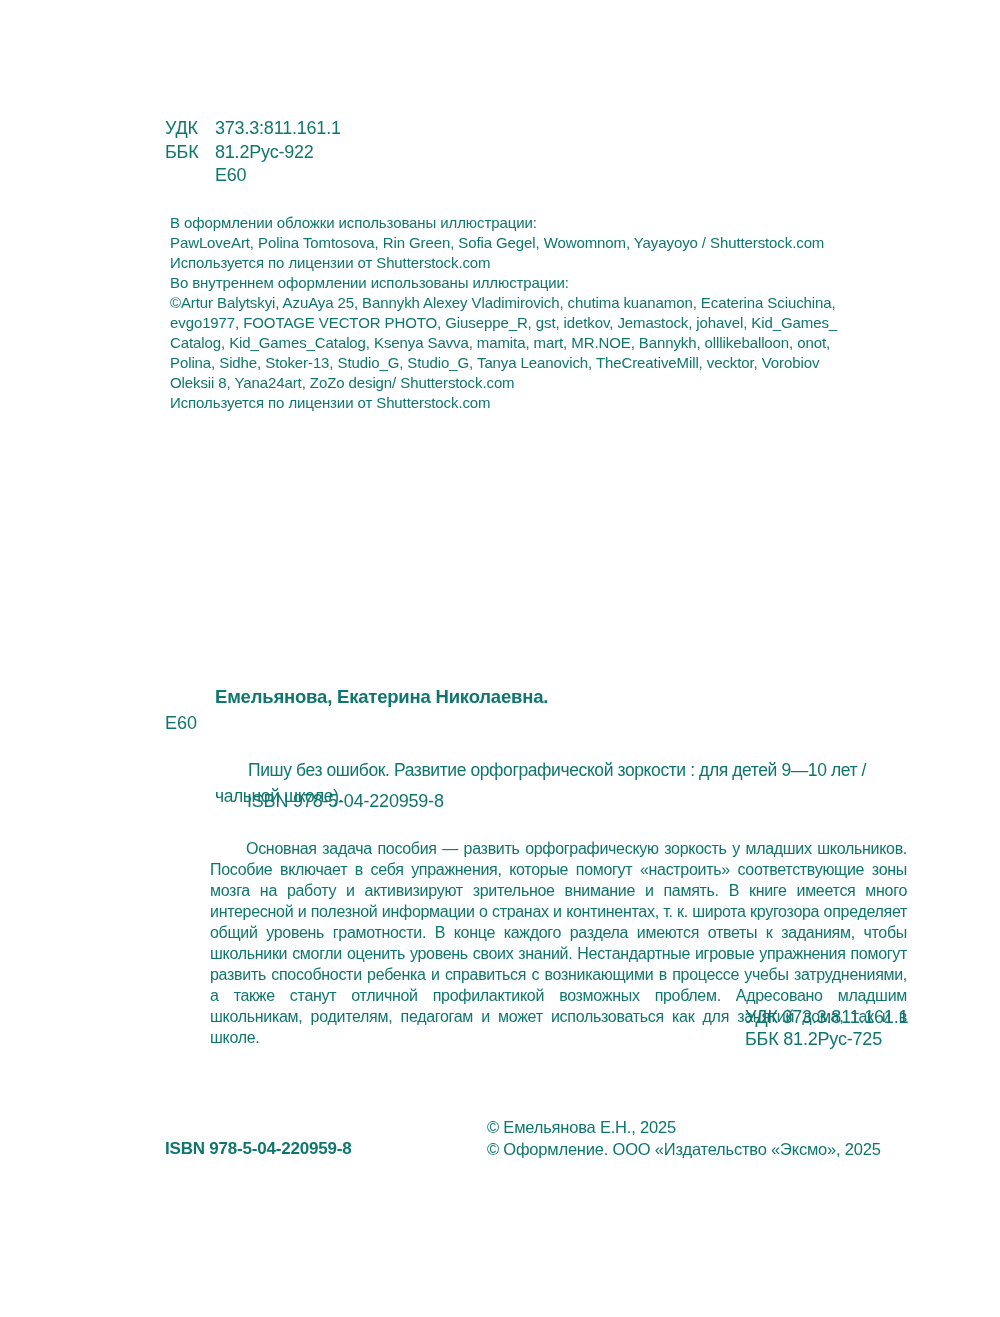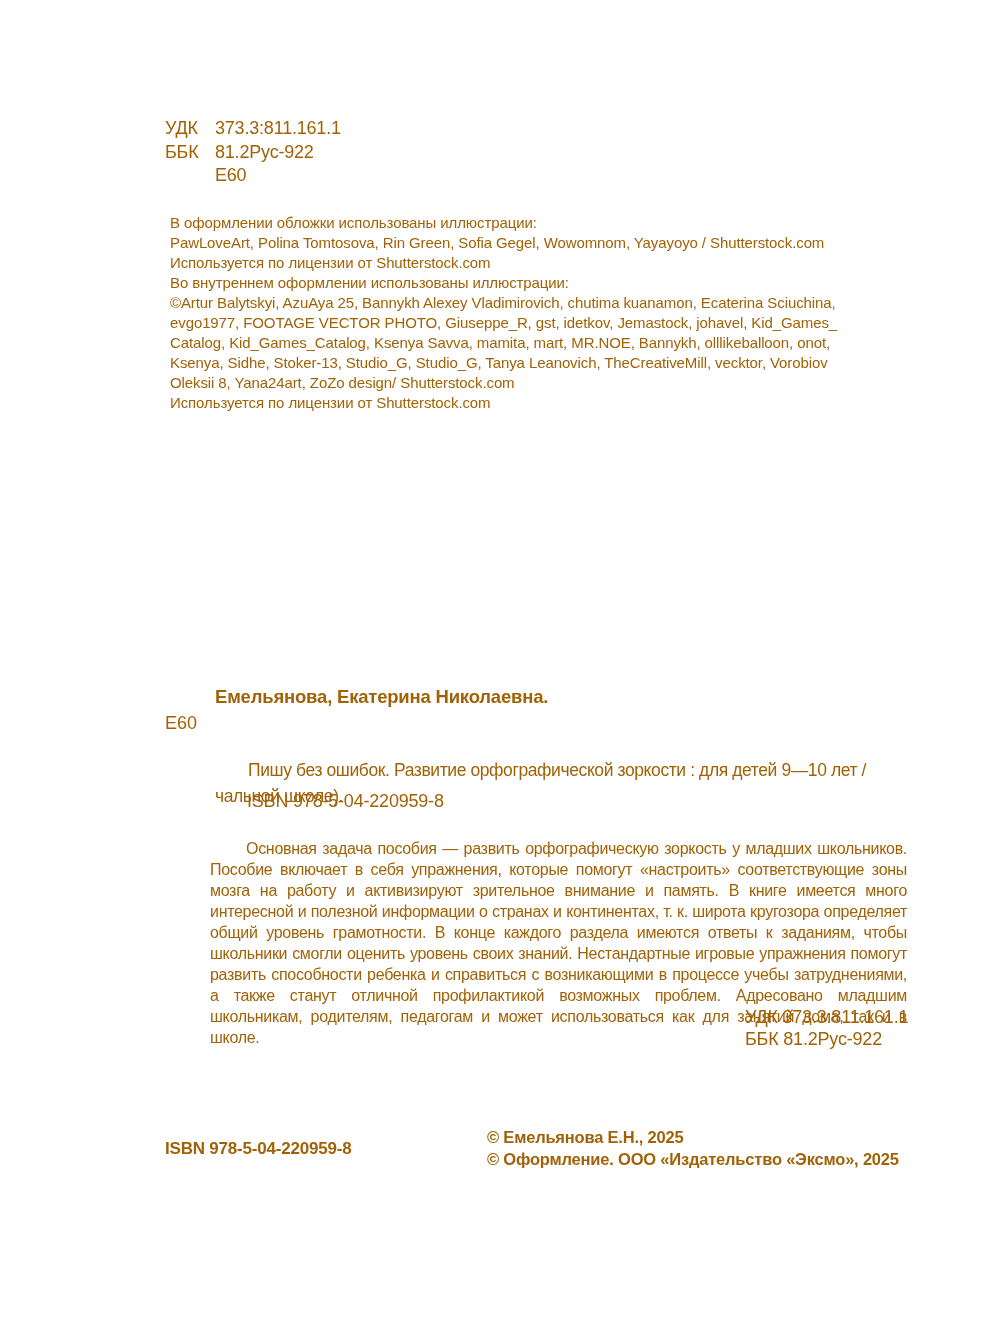--- a/index.html
+++ b/index.html
@@ -6,21 +6,21 @@
   html, body {
     margin: 0;
     padding: 0;
     background: #ffffff;
   }
   .page {
     position: relative;
     width: 1000px;
     height: 1317px;
     background: #ffffff;
-    color: #a16207;
+    color: #0f766e;
     font-family: "Liberation Sans", sans-serif;
     overflow: hidden;
   }
 
   
   .top-codes {
     position: absolute;
     left: 165px;
     top: 117px;
     font-size: 18px;
@@ -107,24 +107,23 @@
     top: 1139px;
     font-size: 17px;
     font-weight: bold;
     letter-spacing: -0.2px;
   }
   .footer-copy {
     position: absolute;
     left: 487px;
     top: 1116px;
     font-size: 16.5px;
-    font-weight: bold;
+    font-weight: normal;
     line-height: 22px;
     letter-spacing: -0.2px;
-    margin-top: 10px;
   }
 </style>
 </head>
 <body>
 
 <div class="page">
 
   <div class="top-codes">
     <div class="row">
       <span class="lbl">УДК</span>
@@ -141,41 +140,41 @@
   </div>
 
   <div class="credits">
     <div>В оформлении обложки использованы иллюстрации:</div>
     <div>PawLoveArt, Polina Tomtosova, Rin Green, Sofia Gegel, Wowomnom, Yayayoyo / Shutterstock.com</div>
     <div>Используется по лицензии от Shutterstock.com</div>
     <div>Во внутреннем оформлении использованы иллюстрации:</div>
     <div>©Artur Balytskyi,  AzuAya 25, Bannykh Alexey Vladimirovich, chutima kuanamon, Ecaterina Sciuchina,</div>
     <div>evgo1977, FOOTAGE VECTOR PHOTO, Giuseppe_R, gst, idetkov, Jemastock, johavel, Kid_Games_</div>
     <div>Catalog, Kid_Games_Catalog, Ksenya Savva, mamita, mart, MR.NOE, Bannykh, olllikeballoon, onot,</div>
-    <div>Ksenya, Sidhe, Stoker-13, Studio_G, Studio_G, Tanya Leanovich, TheCreativeMill, vecktor, Vorobiov</div>
+    <div>Polina, Sidhe, Stoker-13, Studio_G, Studio_G, Tanya Leanovich, TheCreativeMill, vecktor, Vorobiov</div>
     <div>Oleksii 8, Yana24art, ZoZo design/ Shutterstock.com</div>
     <div>Используется по лицензии от Shutterstock.com</div>
   </div>
 
   <div class="card-author">Емельянова, Екатерина Николаевна.</div>
 
   <div class="card-sign">Е60</div>
 
   <div class="card-bib">
     <div class="indent">Пишу без ошибок. Развитие орфографической зоркости : для детей 9—10 лет /</div>
     <div>чальной школе).</div>
   </div>
 
   <div class="card-isbn">ISBN 978-5-04-220959-8</div>
 
   <p class="annotation">Основная задача пособия — развить орфографическую зоркость у младших школьников. Пособие включает в себя упражнения, которые помогут «настроить» соответствующие зоны мозга на работу и активизируют зрительное внимание и память. В книге имеется много интересной и полезной информации о странах и континентах, т. к. широта кругозора определяет общий уровень грамотности. В конце каждого раздела имеются ответы к заданиям, чтобы школьники смогли оценить уровень своих знаний. Нестандартные игровые упражнения помогут развить способности ребенка и справиться с возникающими в процессе учебы затруднениями, а также станут отличной профилактикой возможных проблем. Адресовано младшим школьникам, родителям, педагогам и может использоваться как для занятий дома, так и в школе.</p>
 
   <div class="bottom-codes">
     <div>УДК 373.3:811.161.1</div>
-    <div>ББК 81.2Рус-922</div>
+    <div>ББК 81.2Рус-725</div>
   </div>
 
   <div class="footer-isbn">ISBN 978-5-04-220959-8</div>
 
   <div class="footer-copy">
     <div>© Емельянова Е.Н., 2025</div>
     <div>© Оформление. ООО «Издательство «Эксмо», 2025</div>
   </div>
 
 </div>

